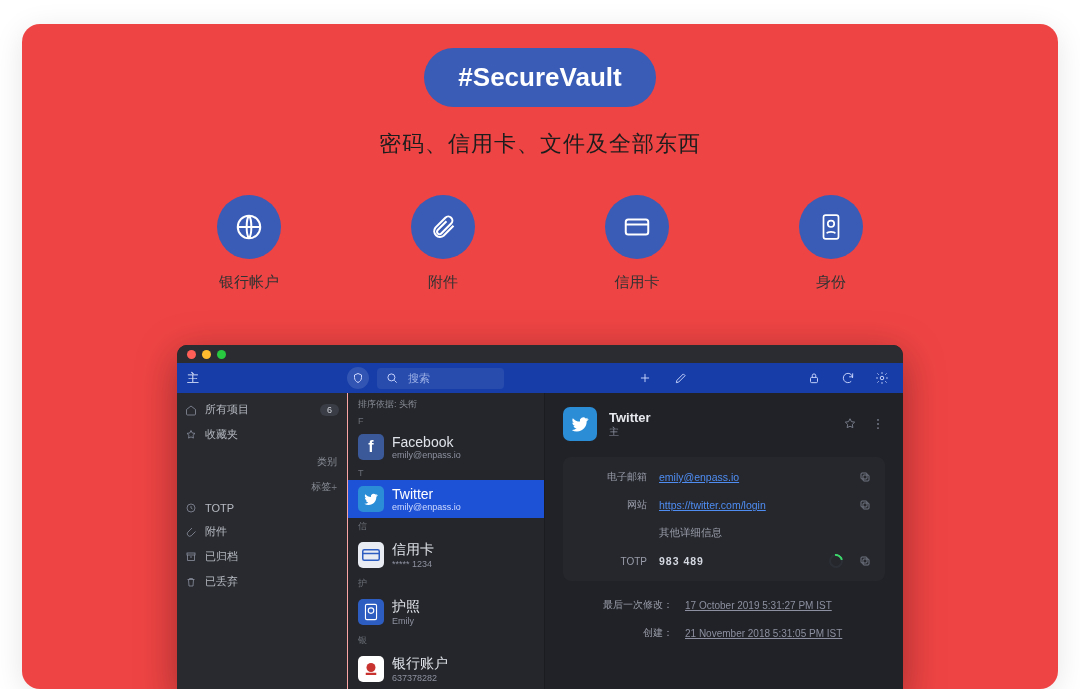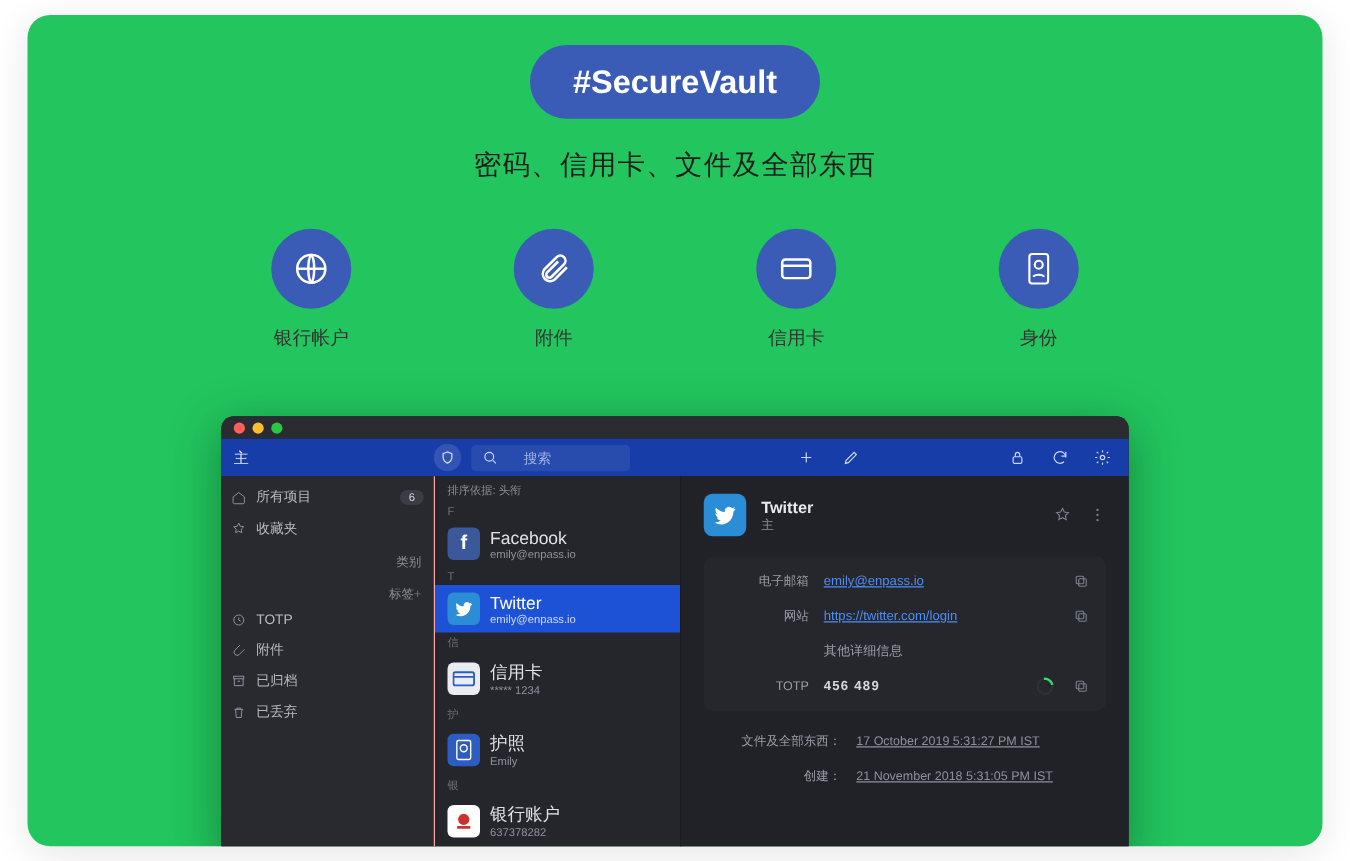--- a/index.html
+++ b/index.html
@@ -6,25 +6,25 @@
   body {
     font-family: -apple-system, "Helvetica Neue", Arial, sans-serif;
     background: #fff;
     width: 1080px;
     height: 689px;
     overflow: hidden;
     position: relative;
   }
   .card {
     position: absolute;
-    left: 22px; top: 12px;
+    left: 22px; top: 24px;
     width: 1036px; height: 665px;
     border-radius: 18px;
     box-shadow: 0 6px 30px rgba(0,0,0,0.10);
-    background: #22c55e;
+    background: #ef4444;
     overflow: hidden;
   }
   
   .hero { text-align: center; padding-top: 24px; }
   .pill {
     display: inline-block;
     background: #3a5bb6;
     color: #fff;
     font-size: 26px;
     font-weight: 600;
@@ -79,21 +79,21 @@
     display: flex; align-items: center;
     color: #d6e0ff;
   }
   .toolbar .left { width: 170px; padding-left: 10px; display: flex; align-items: center; gap: 8px; }
   .toolbar .mid { flex: 1; display: flex; align-items: center; gap: 8px; }
   .toolbar .search {
     flex: 1; max-width: 165px;
     background: rgba(255,255,255,0.08);
     border-radius: 4px;
     padding: 3px 8px;
-    display: flex; align-items: center; gap: 20px;
+    display: flex; align-items: center; gap: 9px;
     color: #9fb3e6;
     font-size: 11px;
   }
   .toolbar .right { display: flex; align-items: center; gap: 20px; padding-right: 14px; }
   .toolbar .midbtns { display: flex; align-items: center; gap: 22px; margin-left: 8px; }
   .shield-badge {
     width: 22px; height: 22px; border-radius: 50%; background: rgba(255,255,255,0.12);
     display: flex; align-items: center; justify-content: center;
   }
   .tb-title { font-size: 12px; color: #e8edff; }
@@ -461,32 +461,32 @@
                 <rect x="8" y="8" width="12" height="12" rx="2"></rect>
                 <rect x="4" y="4" width="12" height="12" rx="2"></rect>
               </svg>
           </div>
           <div class="row">
             <div class="k"></div>
             <div class="v" style="color:#9a9da9">其他详细信息</div>
           </div>
           <div class="row">
             <div class="k">TOTP</div>
-            <div class="v" style="font-weight:600;letter-spacing:1px">456  489</div>
+            <div class="v" style="font-weight:600;letter-spacing:1px">983  489</div>
             <div class="totp-ring"></div>
             <svg class="copy" width="12" height="12" viewBox="0 0 24 24" fill="none" stroke="currentColor" stroke-width="1.8">
                 <rect x="8" y="8" width="12" height="12" rx="2"></rect>
                 <rect x="4" y="4" width="12" height="12" rx="2"></rect>
               </svg>
           </div>
         </div>
 
         <div class="meta">
           <div class="row">
-            <div class="k">文件及全部东西：</div>
+            <div class="k">最后一次修改：</div>
             <div class="v">17 October 2019 5:31:27 PM IST</div>
           </div>
           <div class="row">
             <div class="k">创建：</div>
             <div class="v">21 November 2018 5:31:05 PM IST</div>
           </div>
         </div>
       </div>
     </div>
   </div>

